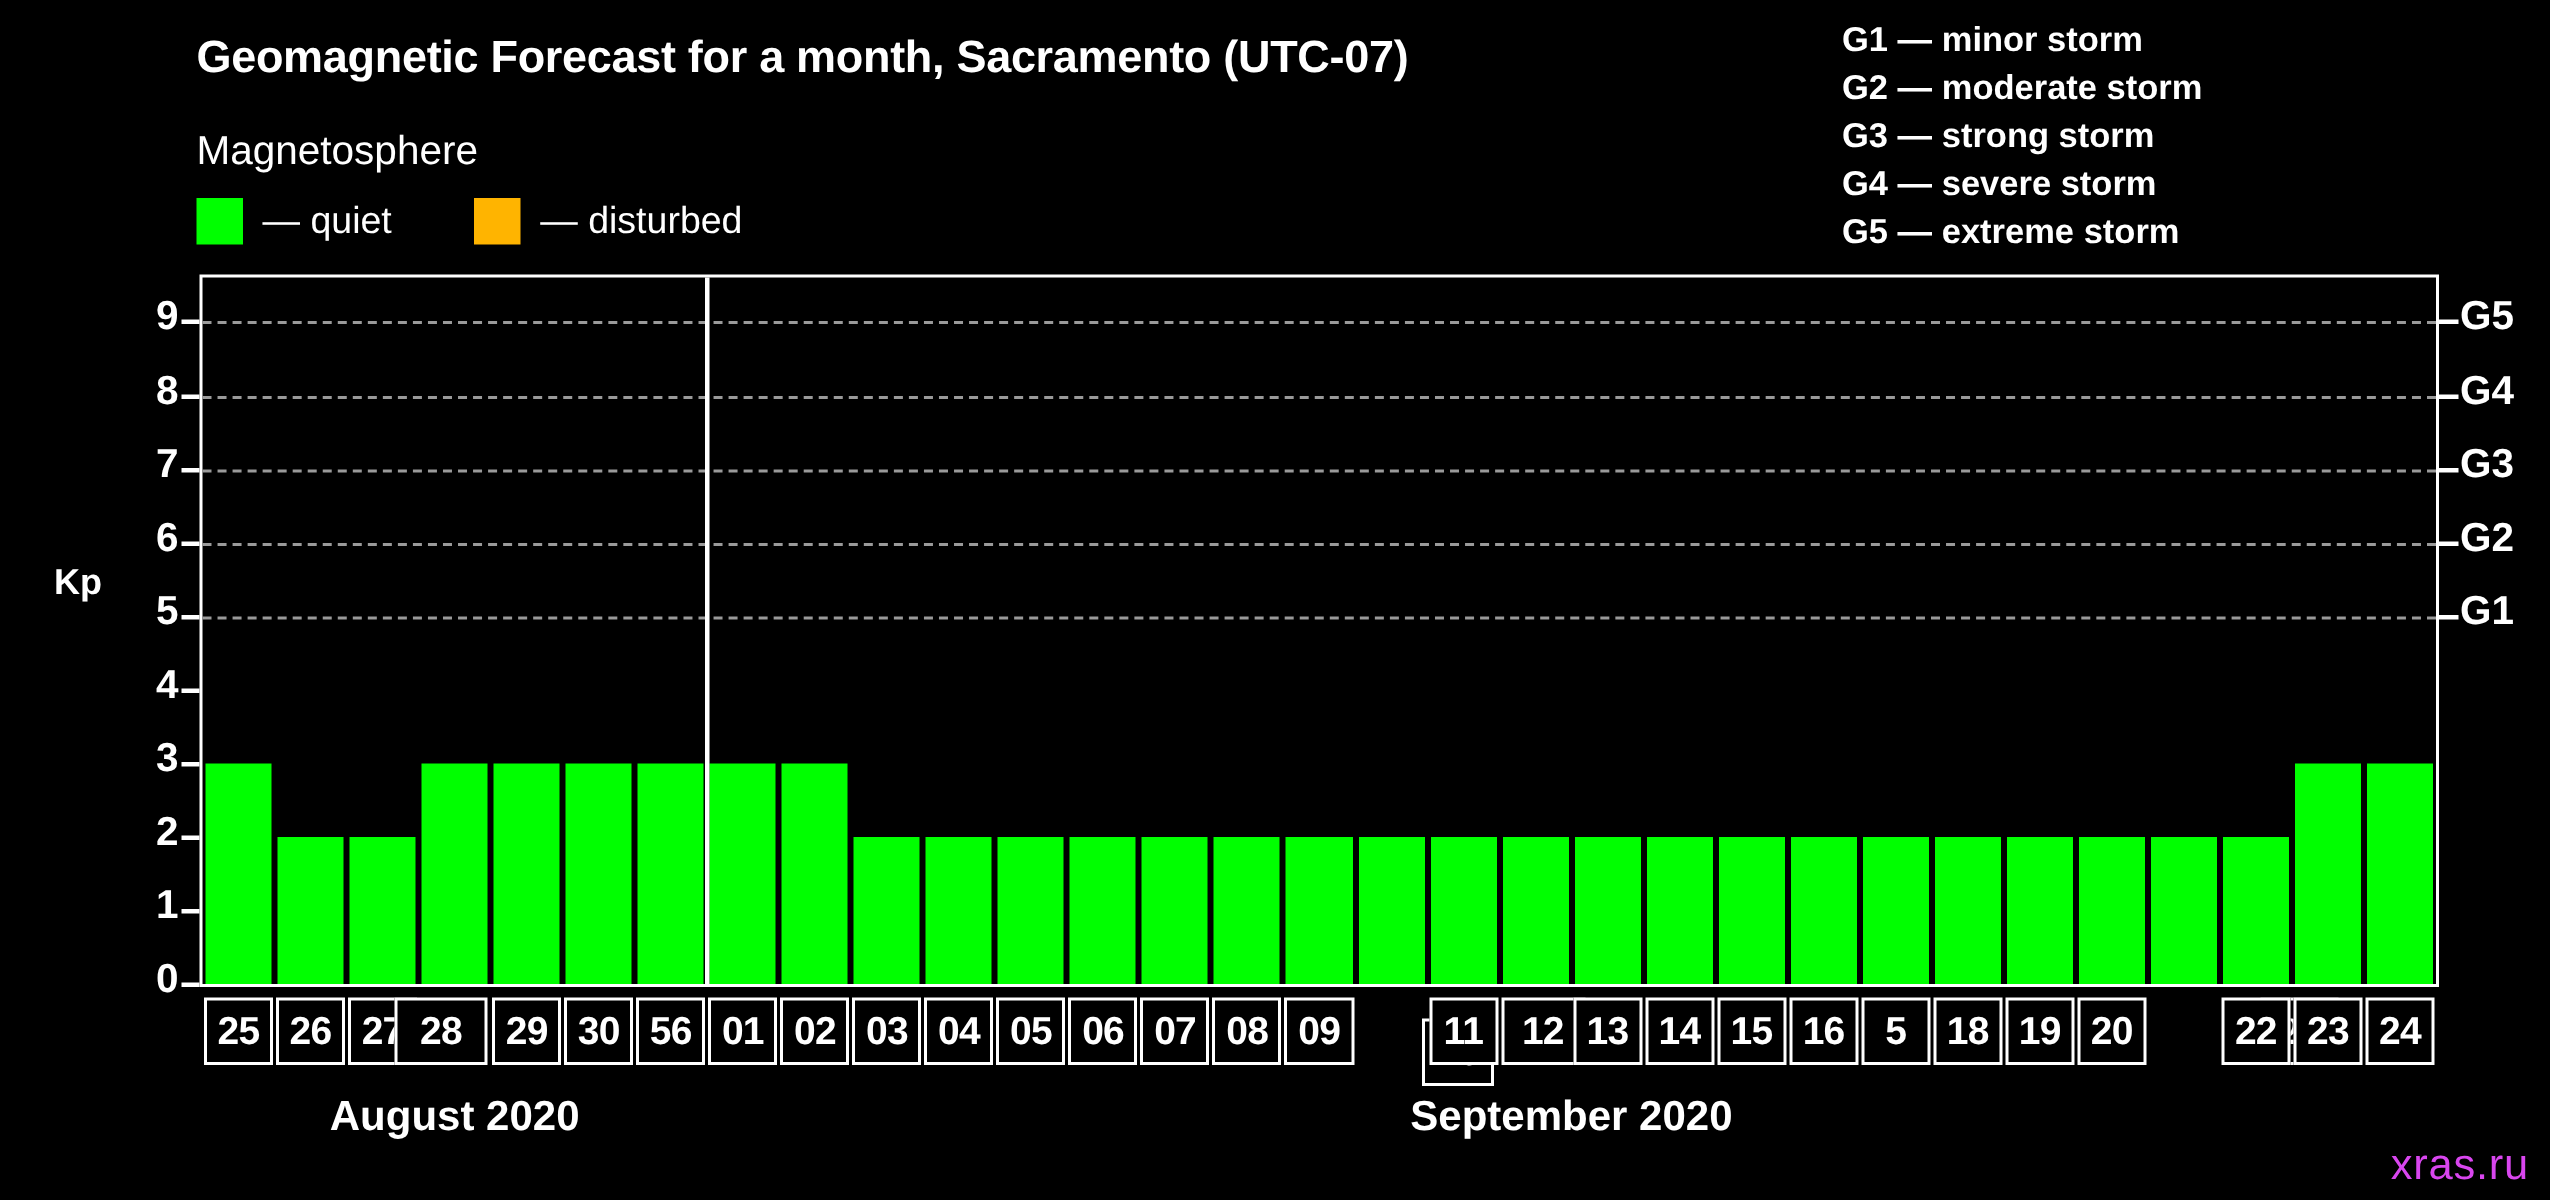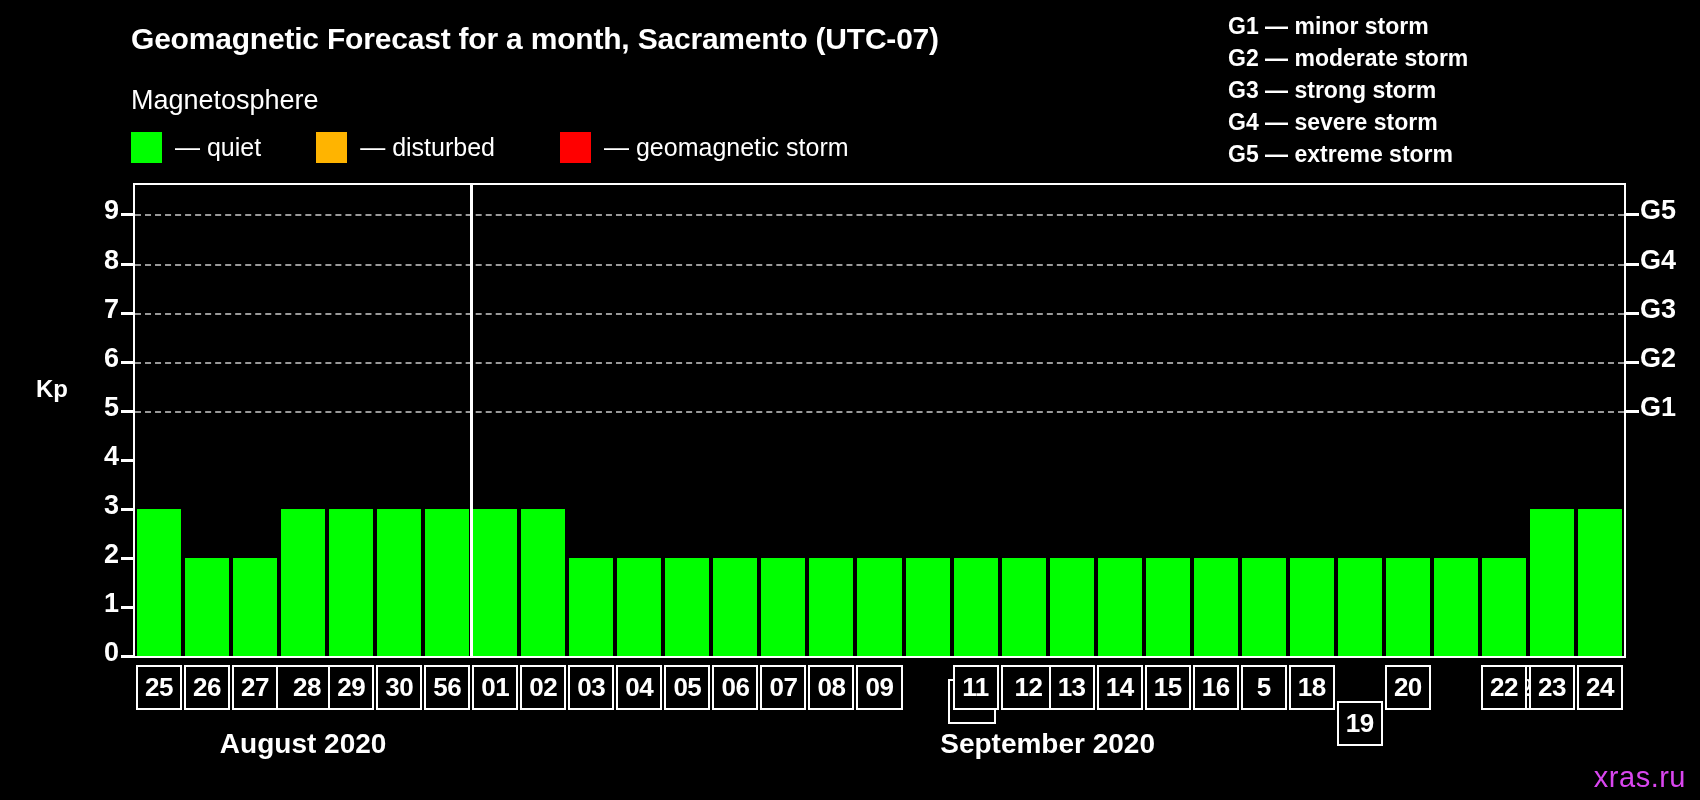--- a/index.html
+++ b/index.html
@@ -145,24 +145,20 @@
   <div class="legend-item">
     <span class="legend-swatch" style="background:#00ff00"></span>
     <span class="legend-text">—&nbsp;<span>quiet</span></span>
   </div>
   <span class="legend-gap-1"></span>
   <div class="legend-item">
     <span class="legend-swatch" style="background:#ffb400"></span>
     <span class="legend-text">—&nbsp;<span>disturbed</span></span>
   </div>
   <span class="legend-gap-2"></span>
-  <div class="legend-item">
-    <span class="legend-swatch" style="background:#ff0000"></span>
-    <span class="legend-text">—&nbsp;<span>geomagnetic storm</span></span>
-  </div>
 </div>
 
 <div id="g-legend">
   <div><span>G1</span> — <span>minor storm</span></div>
   <div><span>G2</span> — <span>moderate storm</span></div>
   <div><span>G3</span> — <span>strong storm</span></div>
   <div><span>G4</span> — <span>severe storm</span></div>
   <div><span>G5</span> — <span>extreme storm</span></div>
 </div>
 
@@ -246,21 +242,21 @@
         <div class="bar" title="24 — Kp 3" style="left: 1442.97px; width: 44.0323px; height: 147.188px; background: rgb(0, 255, 0);"></div>
       </div>
     <div id="month-divider" style="left: 334.726px;"></div>
   </div>
 </div>
 
 <div id="daybar">
     <div class="daycell" style="left: 3px; width: 46.0323px;">25</div>
     <div class="daycell" style="left: 51.0323px; width: 46.0323px;">26</div>
     <div class="daycell" style="left: 99.0645px; width: 46.0323px;">27</div>
-    <div class="daycell" style="left: 143px; width: 62px;">28</div>
+    <div class="daycell" style="left: 130px; width: 62px;">28</div>
     <div class="daycell" style="left: 195.129px; width: 46.0323px;">29</div>
     <div class="daycell" style="left: 243.161px; width: 46.0323px;">30</div>
     <div class="daycell" style="left: 291.194px; width: 46.0323px;">56</div>
     <div class="daycell" style="left: 339.226px; width: 46.0323px;">01</div>
     <div class="daycell" style="left: 387.258px; width: 46.0323px;">02</div>
     <div class="daycell" style="left: 435.29px; width: 46.0323px;">03</div>
     <div class="daycell" style="left: 483.323px; width: 46.0323px;">04</div>
     <div class="daycell" style="left: 531.355px; width: 46.0323px;">05</div>
     <div class="daycell" style="left: 579.387px; width: 46.0323px;">06</div>
     <div class="daycell" style="left: 627.419px; width: 46.0323px;">07</div>
@@ -268,21 +264,21 @@
     <div class="daycell" style="left: 723.484px; width: 46.0323px;">09</div>
     <div class="daycell" style="left: 815px; width: 48px; margin-top: 14px;">10</div>
     <div class="daycell" style="left: 819.548px; width: 46.0323px;">11</div>
     <div class="daycell" style="left: 867.581px; width: 56px;">12</div>
     <div class="daycell" style="left: 915.613px; width: 46.0323px;">13</div>
     <div class="daycell" style="left: 963.645px; width: 46.0323px;">14</div>
     <div class="daycell" style="left: 1011.68px; width: 46.0323px;">15</div>
     <div class="daycell" style="left: 1059.71px; width: 46.0323px;">16</div>
     <div class="daycell" style="left: 1107.74px; width: 46.0323px;">5</div>
     <div class="daycell" style="left: 1155.77px; width: 46.0323px;">18</div>
-    <div class="daycell" style="left: 1203.81px; width: 46.0323px; margin-top: 36px;">19</div>
+    <div class="daycell" style="left: 1203.81px; width: 46.0323px;">19</div>
     <div class="daycell" style="left: 1251.84px; width: 46.0323px;">20</div>
     <div class="daycell" style="left: 1374px; width: 52px; font-family: Liberation Serif, serif;">21</div>
     <div class="daycell" style="left: 1347.9px; width: 46.0323px;">22</div>
     <div class="daycell" style="left: 1395.94px; width: 46.0323px;">23</div>
     <div class="daycell" style="left: 1443.97px; width: 46.0323px;">24</div>
   </div>
 
 <div id="month-captions">
     <div class="month-caption" style="left: 303.113px;">August 2020</div>
     <div class="month-caption" style="left: 1047.61px;">September 2020</div>

